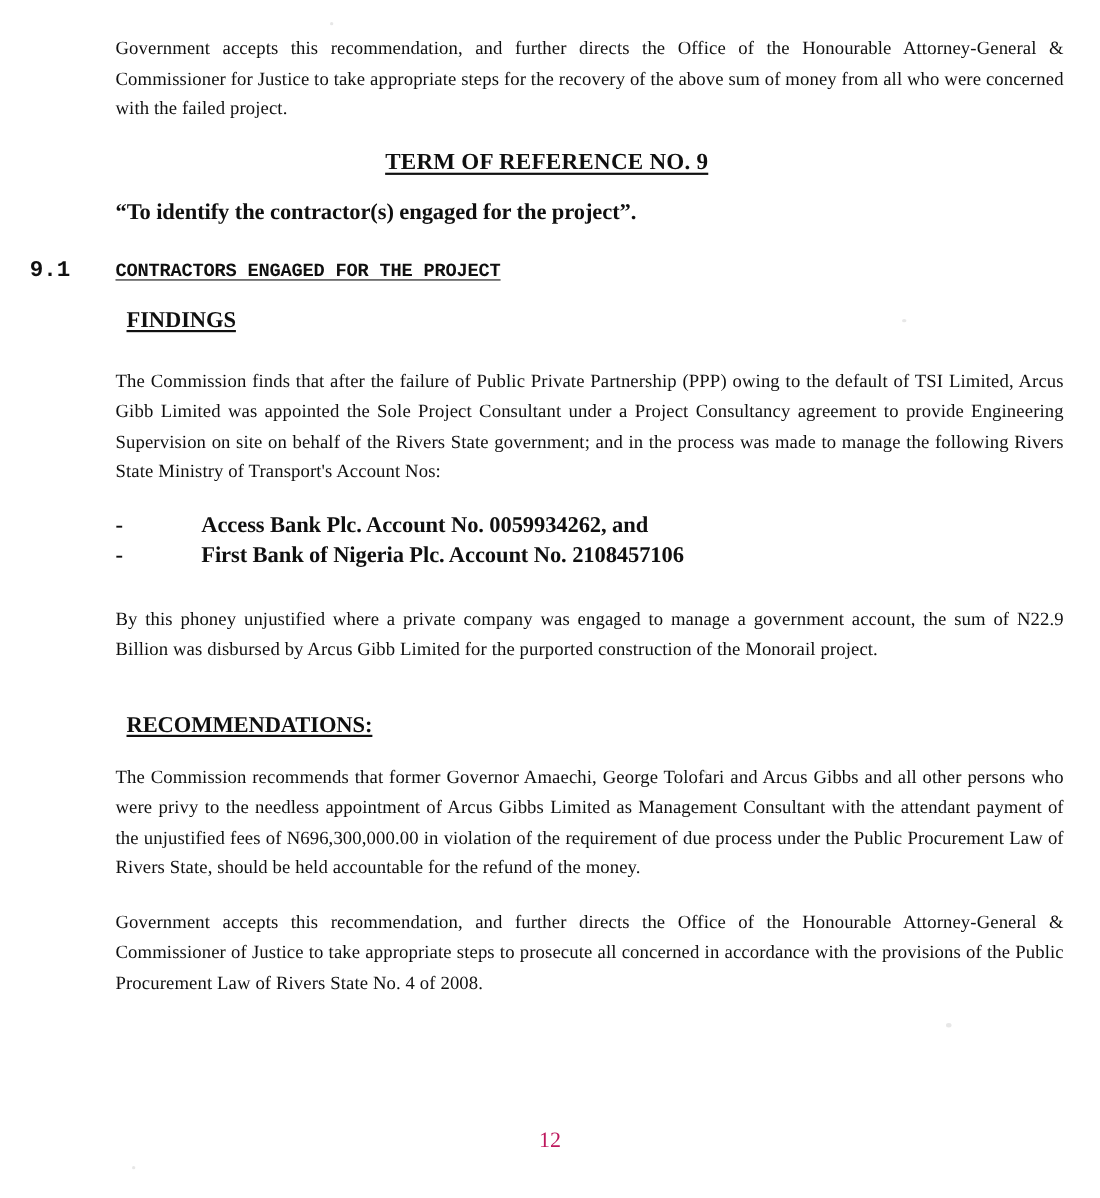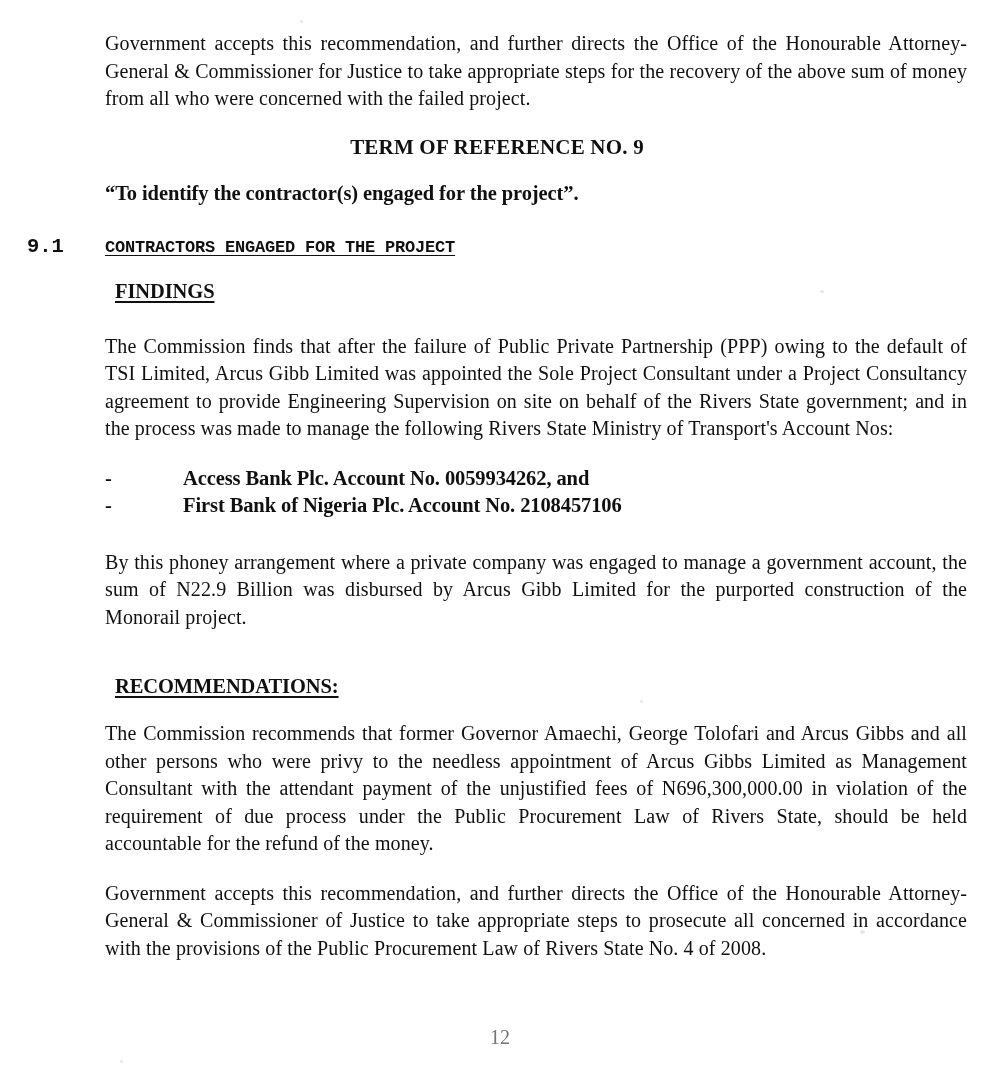--- a/index.html
+++ b/index.html
@@ -21,37 +21,38 @@
     left: 27px;
     top: 30px;
     width: 940px;
   }
   
   .para {
     margin: 0 0 0 78px;           
     width: 862px;                  
     text-align: justify;
     text-justify: inter-word;
-    font-size: 20px;
+    font-size: 17px;
     line-height: 27.5px;
     letter-spacing: 0.1px;
   }
   .gap-md { height: 22px; }
   .gap-lg { height: 30px; }
 
   
   .tor-heading {
     margin: 0;
     width: 940px;
     text-align: center;
     font-size: 21px;
     font-weight: bold;
     letter-spacing: 0.2px;
   }
   .tor-heading span {
+    text-decoration: underline;
     text-underline-offset: 3px;
   }
 
   
   .tor-quote {
     margin: 0 0 0 78px;
     font-size: 20.5px;
     font-weight: bold;
     letter-spacing: -0.1px;
   }
@@ -112,21 +113,21 @@
     letter-spacing: -0.1px;
   }
 
   .page-number {
     position: absolute;
     left: 0;
     top: 1026px;
     width: 1000px;
     text-align: center;
     font-size: 20px;
-    color: #737373;
+    color: #be185d;
   }
 
   
   .speckle {
     position: absolute;
     background: #cfcfcf;
     border-radius: 50%;
     opacity: 0.5;
     pointer-events: none;
   }
@@ -181,21 +182,21 @@
         <span class="acct-text">Access Bank Plc. Account No. 0059934262, and</span>
       </li>
       <li class="acct-item">
         <span class="acct-dash">-</span>
         <span class="acct-text">First Bank of Nigeria Plc. Account No. 2108457106</span>
       </li>
     </ul>
 
     <div class="gap-lg"></div>
 
-    <p class="para">By this phoney arrangement where a private company was engaged to manage a government account, the sum of N22.9 Billion was disbursed by Arcus Gibb Limited for the purported construction of the Monorail project.</p>
+    <p class="para">By this phoney unjustified where a private company was engaged to manage a government account, the sum of N22.9 Billion was disbursed by Arcus Gibb Limited for the purported construction of the Monorail project.</p>
 
     <div class="gap-md"></div>
 
 
     <div class="gap-md"></div>
 
     <div class="sub-heading">
       <span>RECOMMENDATIONS:</span>
     </div>
 

